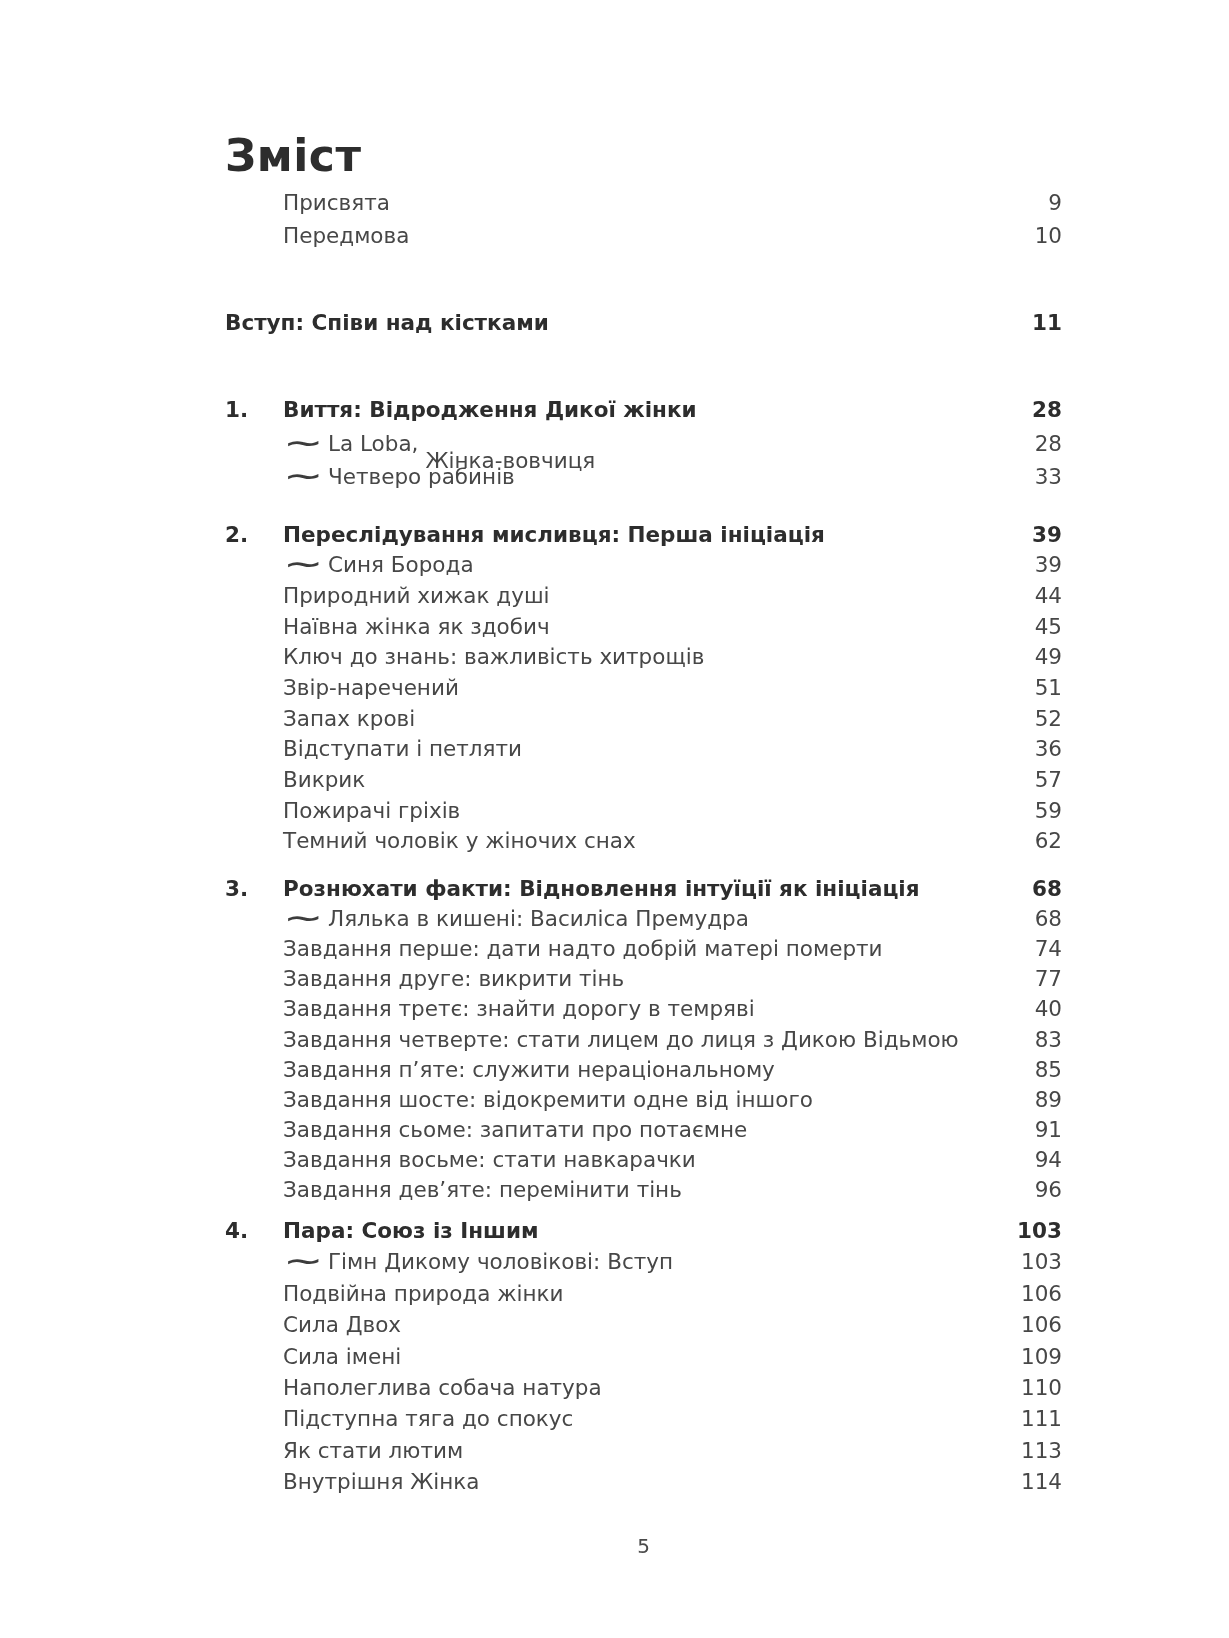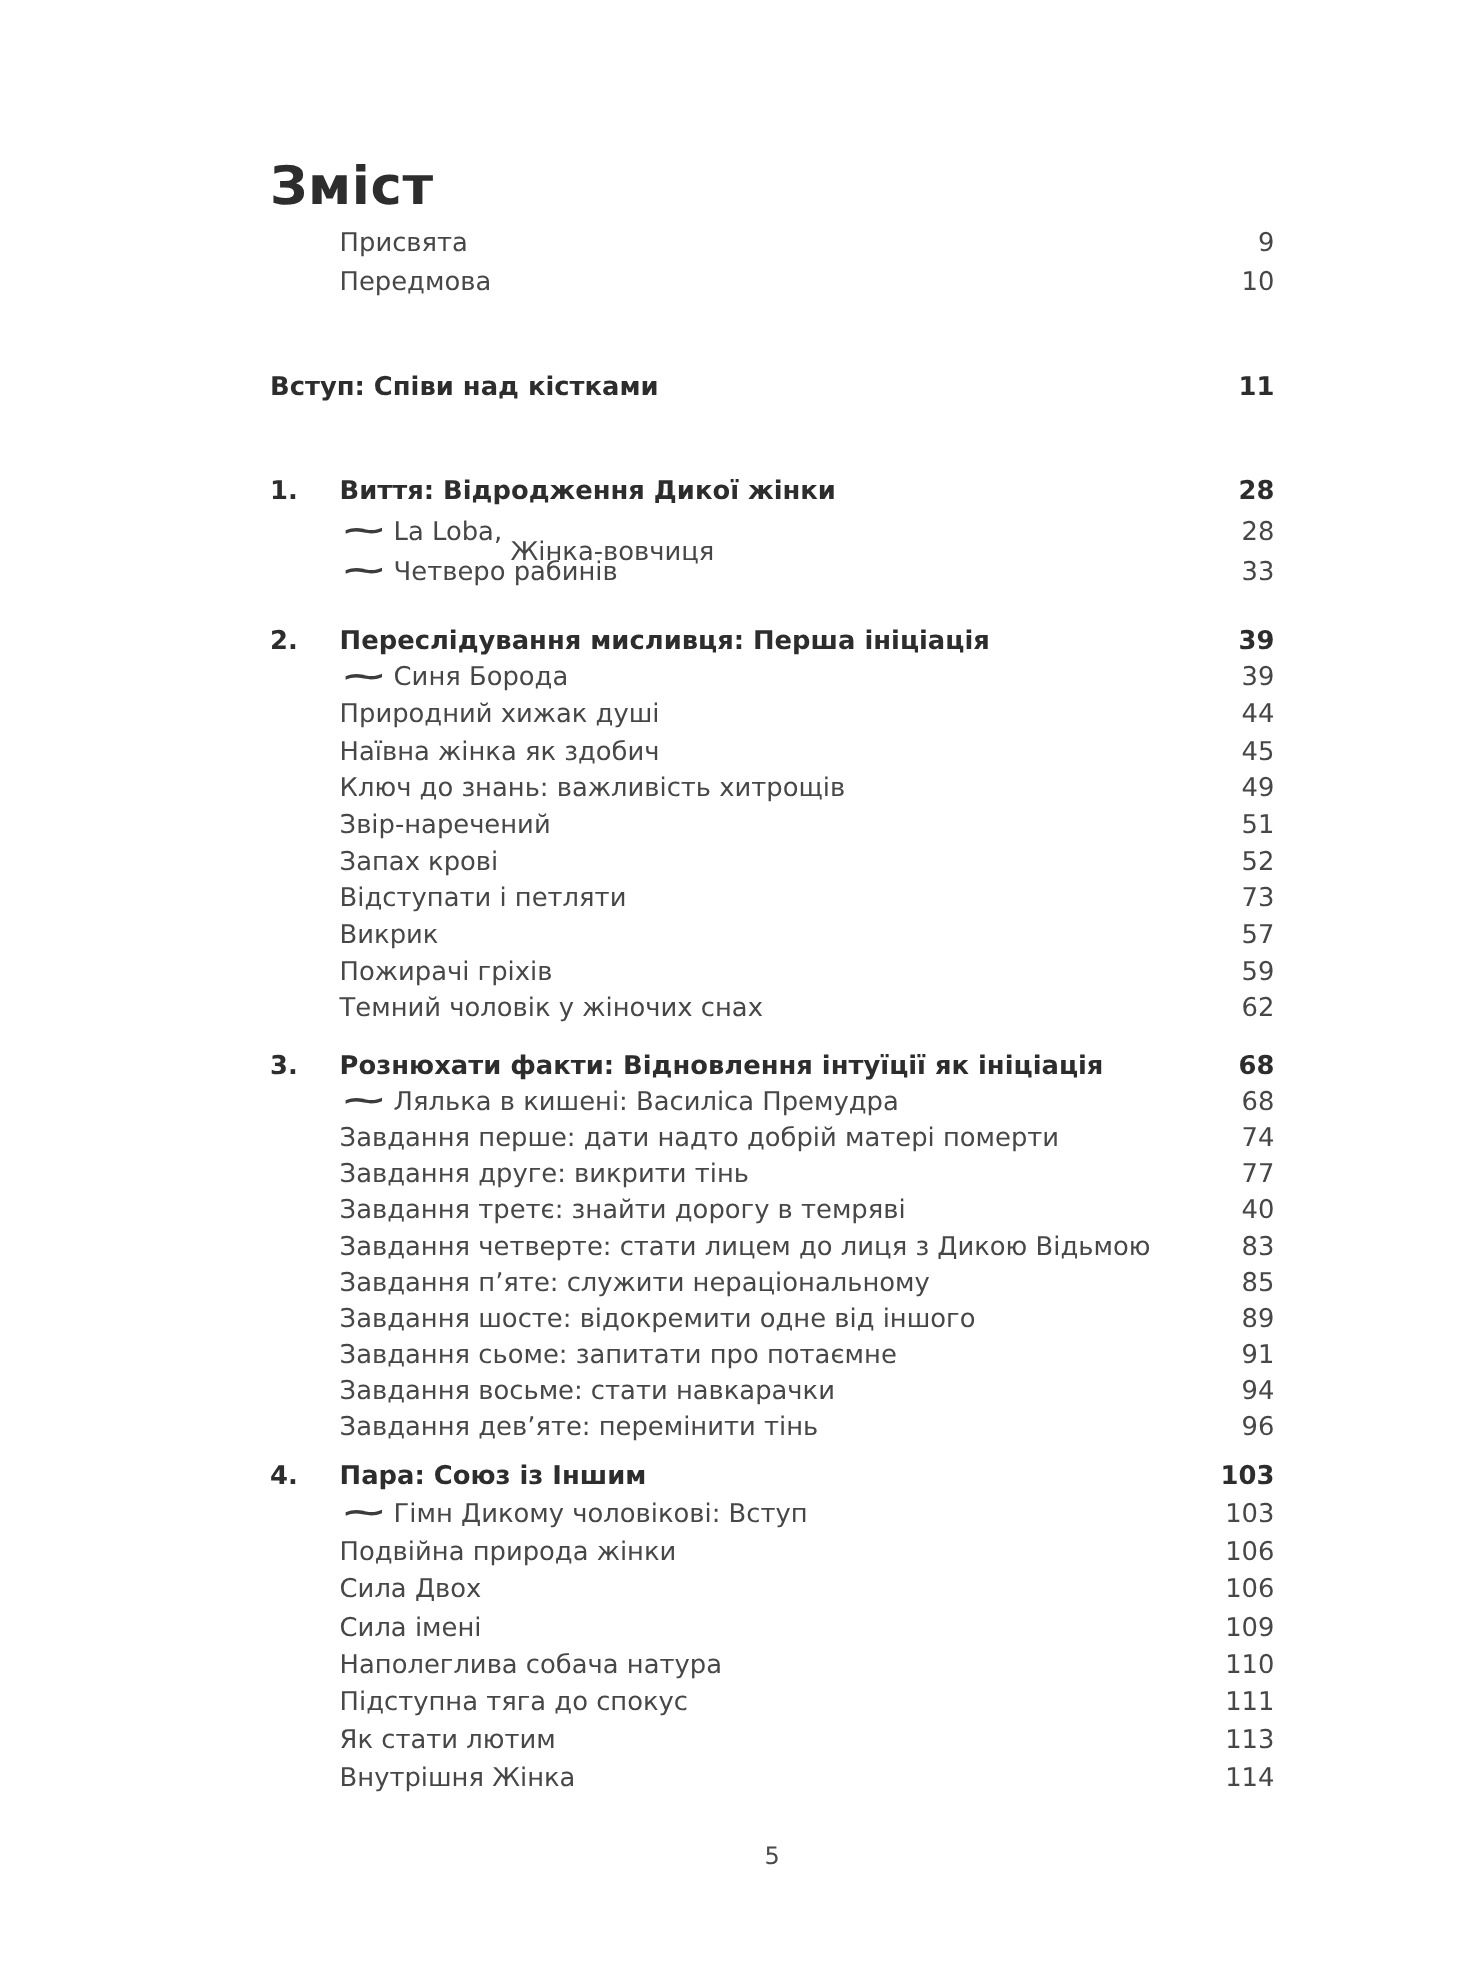--- a/index.html
+++ b/index.html
@@ -194,21 +194,21 @@
               </span>
             </div>
             <span class="page-num">52</span>
           </div>
           <div class="toc-row item-row">
             <div class="row-label">
               <span class="indent row-label">
                 <span>Відступати і петляти</span>
               </span>
             </div>
-            <span class="page-num">73</span>
+            <span class="page-num">36</span>
           </div>
           <div class="toc-row item-row">
             <div class="row-label">
               <span class="indent row-label">
                 <span>Викрик</span>
               </span>
             </div>
             <span class="page-num">57</span>
           </div>
           <div class="toc-row item-row">

